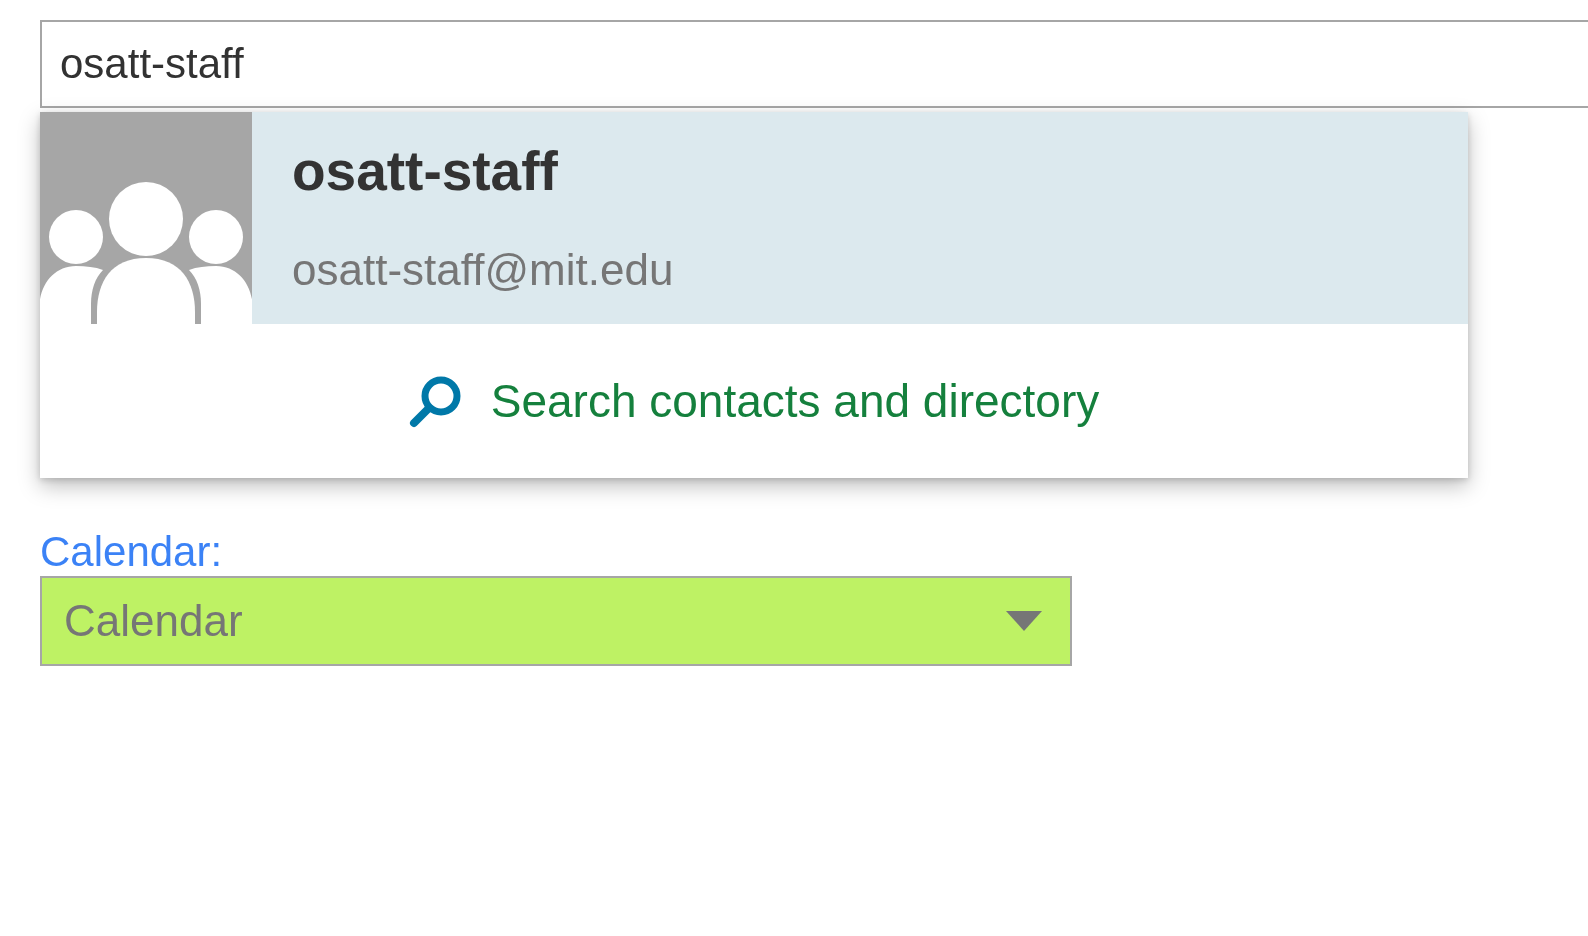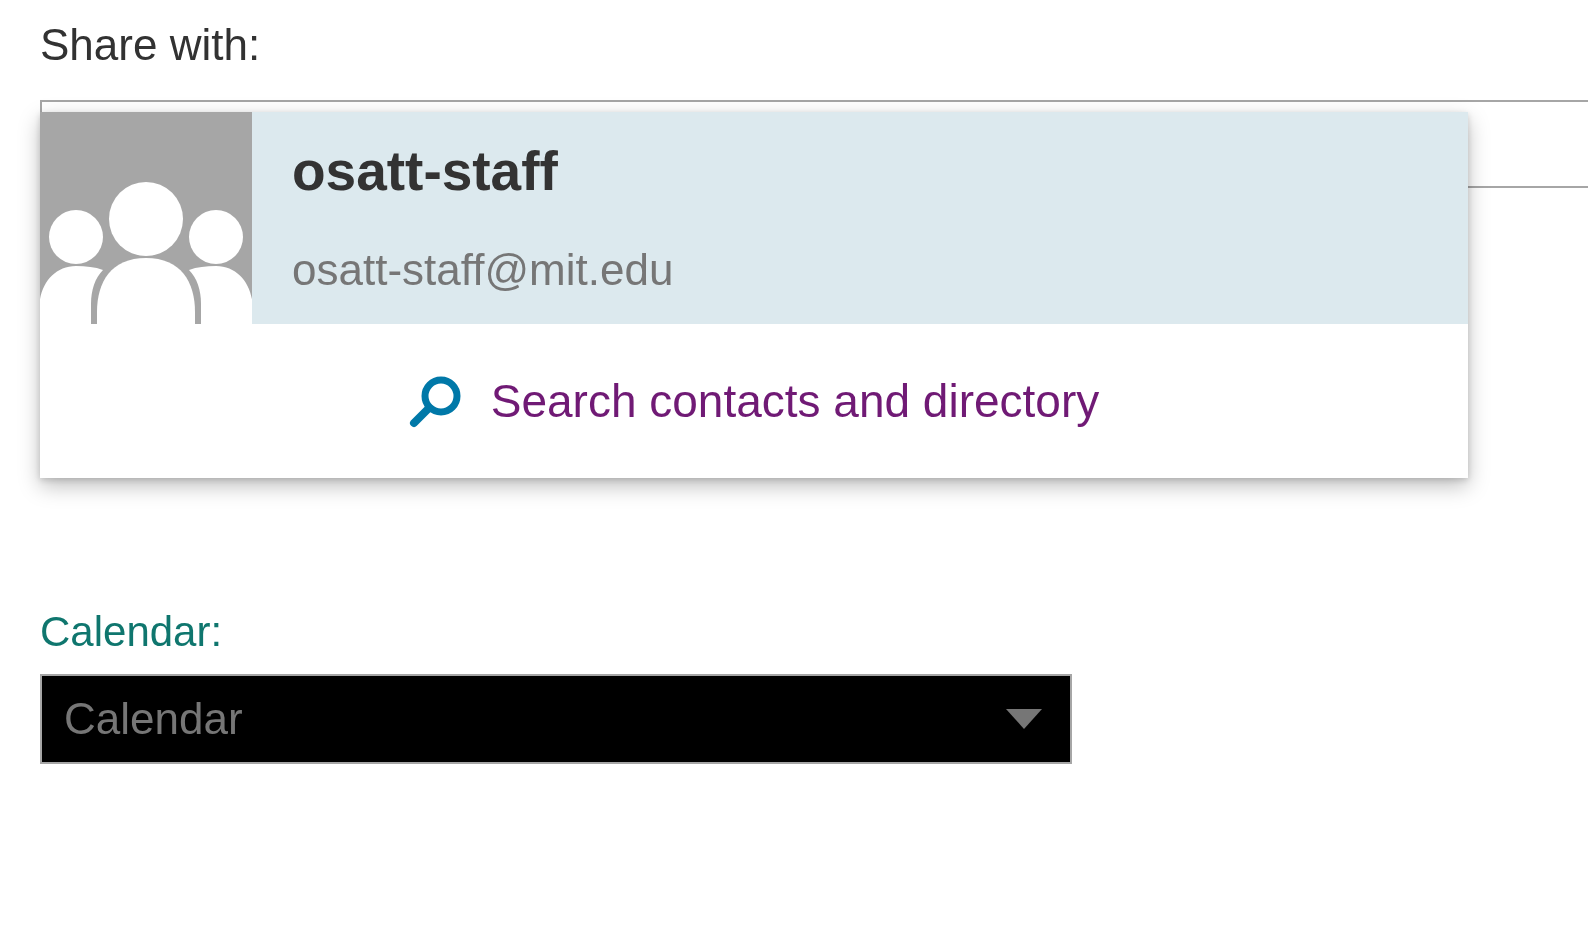--- a/index.html
+++ b/index.html
@@ -95,37 +95,36 @@
       background: #ffffff;
     }
     .search-icon {
       width: 54px;
       height: 54px;
       margin-right: 28px;
       flex-shrink: 0;
     }
     .search-directory-label {
       font-size: 46px;
-      color: #701a75;
+      color: #15803d;
       font-weight: 400;
     }
     .calendar-section {
       margin-top: 420px;
     }
     .calendar-label {
       font-size: 42px;
-      color: #0f766e;
+      color: #3b82f6;
       font-weight: 400;
-      margin-bottom: 18px;
     }
     .select-container {
       position: relative;
       width: 1032px;
       border: 2px solid #a6a6a6;
-      background: #000000;
+      background: #bef264;
       cursor: pointer;
       padding: 18px 22px;
     }
     .select-value {
       font-size: 44px;
       color: #767676;
       font-weight: 400;
     }
     .select-caret {
       position: absolute;
@@ -136,21 +135,20 @@
       height: 0;
       border-left: 18px solid transparent;
       border-right: 18px solid transparent;
       border-top: 20px solid #767676;
     }
   </style>
 </head>
 <body>
 
 <div class="share-input-container">
-  <div class="form-label">Share with:</div>
   <input type="text" class="text-input" value="osatt-staff" style="">
 
   <div class="autocomplete-dropdown">
     <div class="suggestion-row">
       <div class="group-avatar">
         <svg viewBox="0 0 230 150">
           <circle cx="115" cy="37" r="37" fill="#ffffff"></circle>
           <circle cx="45" cy="55" r="27" fill="#ffffff"></circle>
           <circle cx="185" cy="55" r="27" fill="#ffffff"></circle>
           <path d="M 115 76 C 80 76 66 100 66 130 L 66 170 L 164 170 L 164 130 C 164 100 150 76 115 76 Z" fill="#ffffff"></path>

